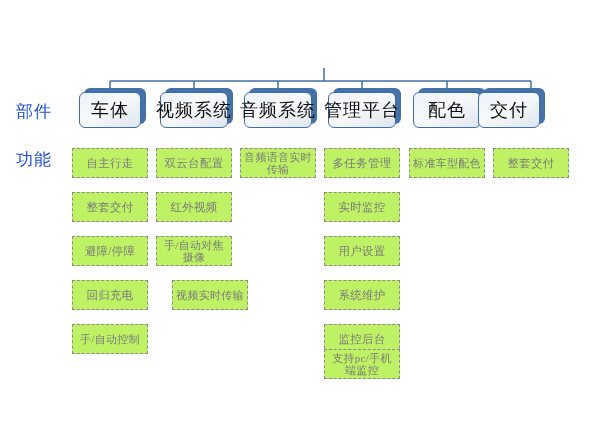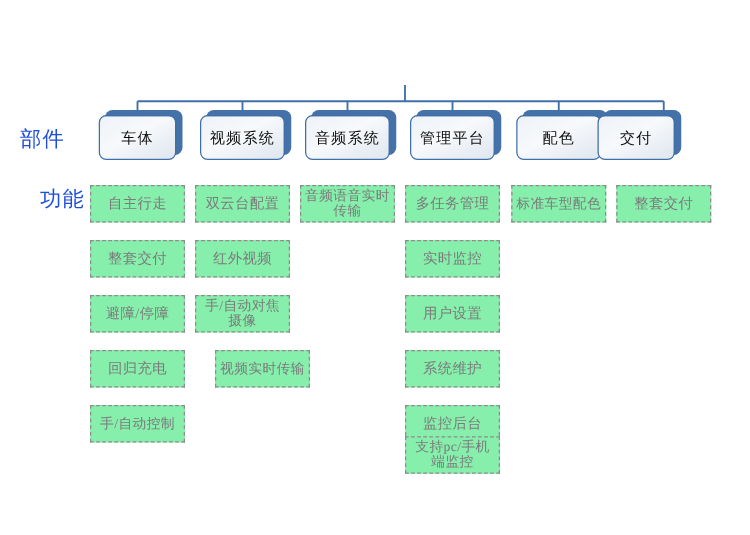--- a/index.html
+++ b/index.html
@@ -25,21 +25,21 @@
   
   .row-label {
     position: absolute;
     font-size: 17px;
     color: #1d4ed8;
     letter-spacing: 1px;
     white-space: nowrap;
     font-family: "Liberation Serif", "DejaVu Serif", serif;
   }
   #label-components { left: 16px; top: 100px; }
-  #label-functions  { left: 32px; top: 148px; }
+  #label-functions  { left: 16px; top: 148px; }
 
   
   #connectors {
     position: absolute;
     left: 0; top: 0;
     width: 600px; height: 428px;
     pointer-events: none;
   }
 
   
@@ -64,38 +64,38 @@
     height: 100%;
     box-sizing: border-box;
     border: 1.6px solid #3f6fa8;
     border-radius: 6px;
     background: linear-gradient(to bottom right, #eef2f7 0%, #f7f9fb 45%, #dfe6ef 100%);
     display: flex;
     align-items: center;
     justify-content: center;
   }
   .node .face .txt {
-    font-size: 12px;
+    font-size: 18px;
     color: #0f0f0f;
     letter-spacing: 1px;
     white-space: nowrap;
     font-family: "Liberation Serif", "DejaVu Serif", serif;
   }
 
   #node-root { left: 285px; top: 28px; width: 78px; height: 40px; }
   #node-root .face .txt { font-size: 15px; }
 
   .node-lvl2 { top: 92px; height: 36px; }
 
   
   .leaf {
     position: absolute;
     box-sizing: border-box;
     border: 1.3px dashed #8c8c8c;
-    background: #86efac;
+    background: #bef264;
     display: flex;
     align-items: center;
     justify-content: center;
     text-align: center;
     line-height: 1.12;
     padding: 1px 2px;
   }
   .leaf .ltxt {
     font-size: 11.5px;
     color: #7b7b7b;

